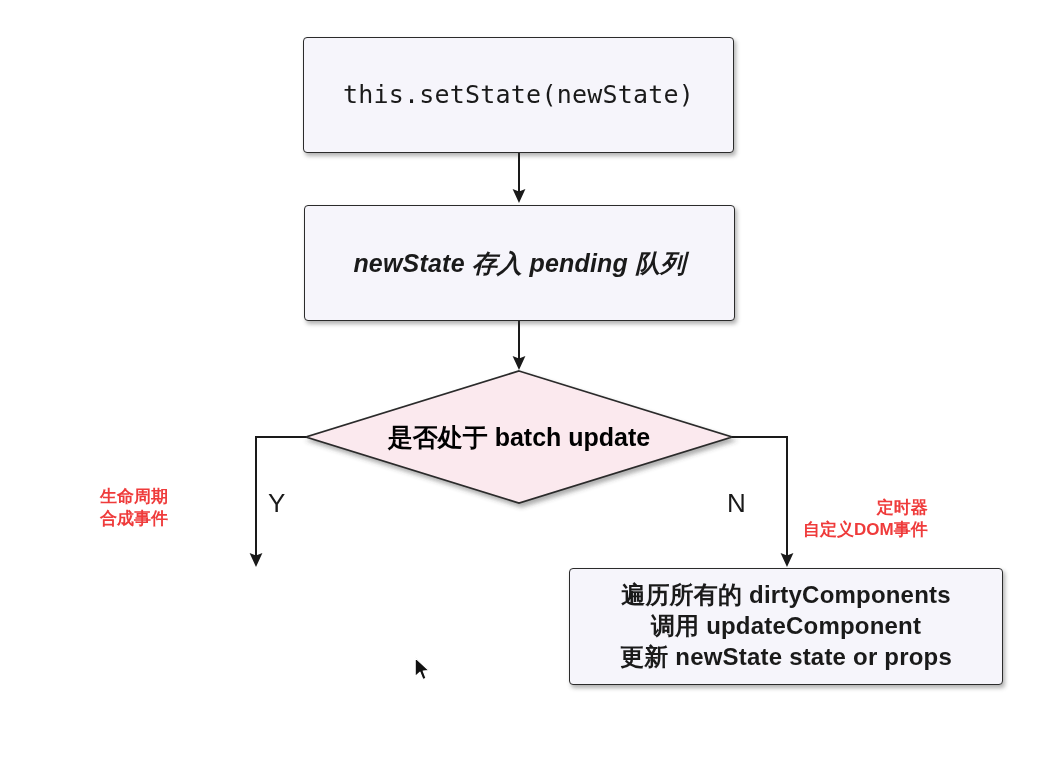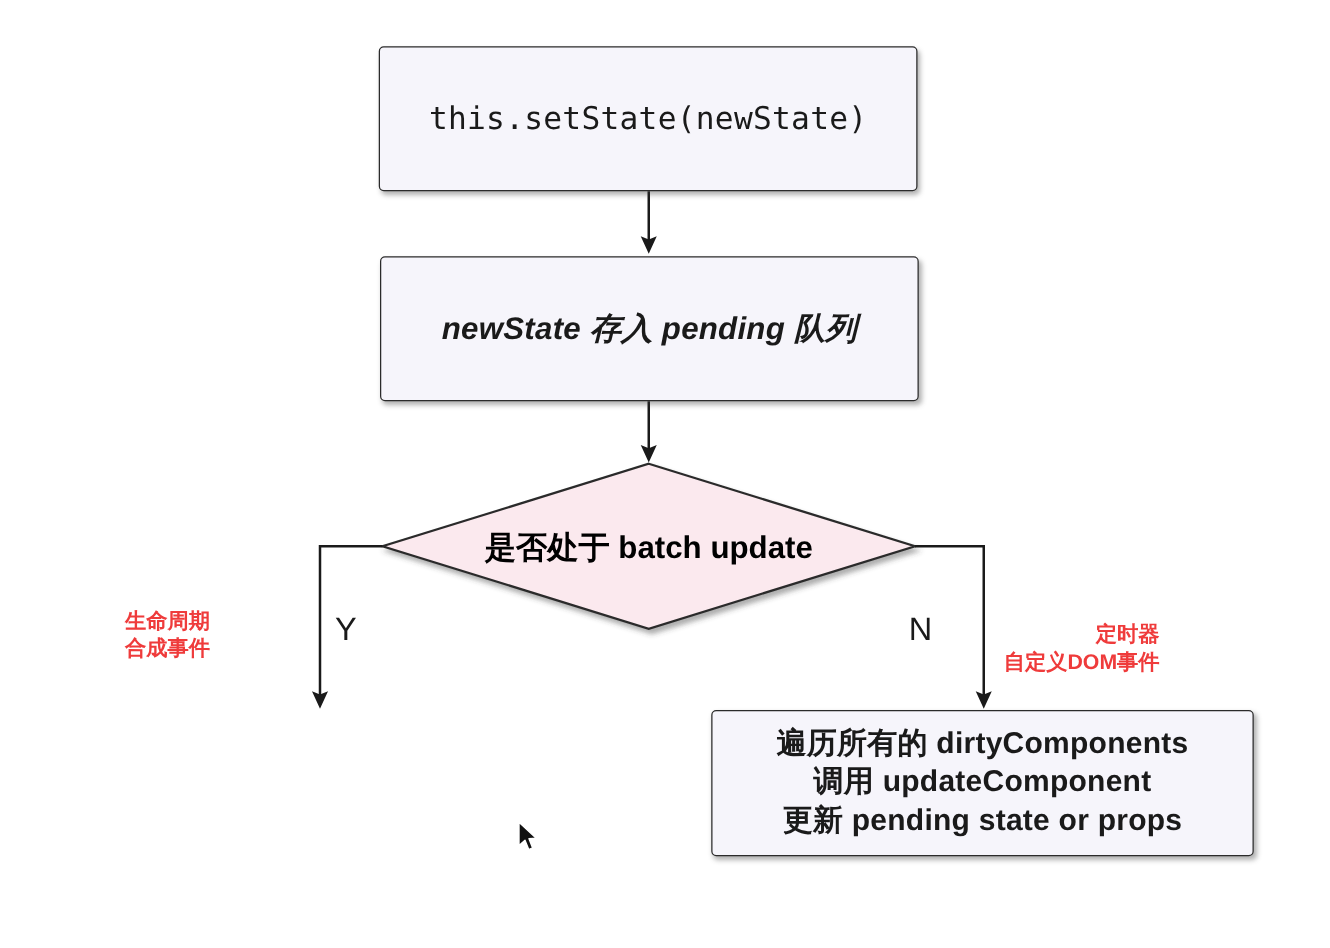--- a/index.html
+++ b/index.html
@@ -182,21 +182,21 @@
   <div class="annot" id="annot-left">生命周期
 合成事件</div>
 
   <div class="annot" id="annot-right">定时器
 自定义DOM事件</div>
 
 
   <div class="node rect-node" id="node-traverse">
     <span class="node-text" style="white-space: pre-line;">遍历所有的 dirtyComponents
 调用 updateComponent
-更新 pending state or props</span>
+更新 newState state or props</span>
   </div>
 
   <svg id="cursor" viewBox="0 0 18 26" xmlns="http://www.w3.org/2000/svg">
     <path d="M 1.2 0.8 L 1.2 19.5 L 6.0 15.2 L 9.0 22.6 L 12.0 21.2 L 9.2 14.0 L 15.0 13.6 Z" fill="#111111" stroke="#ffffff" stroke-width="1.1" stroke-linejoin="round"></path>
   </svg>
 
   <div id="watermark"></div>
 
 </div>
 

